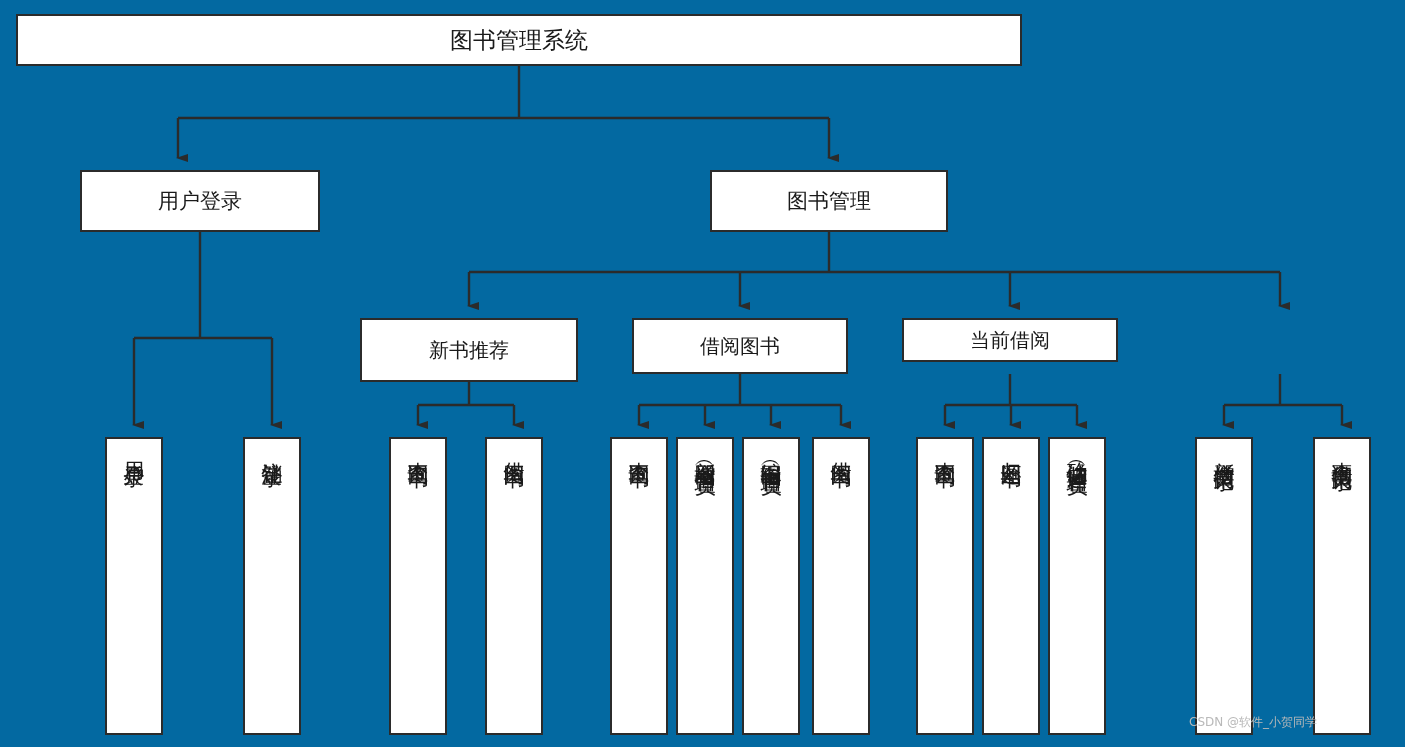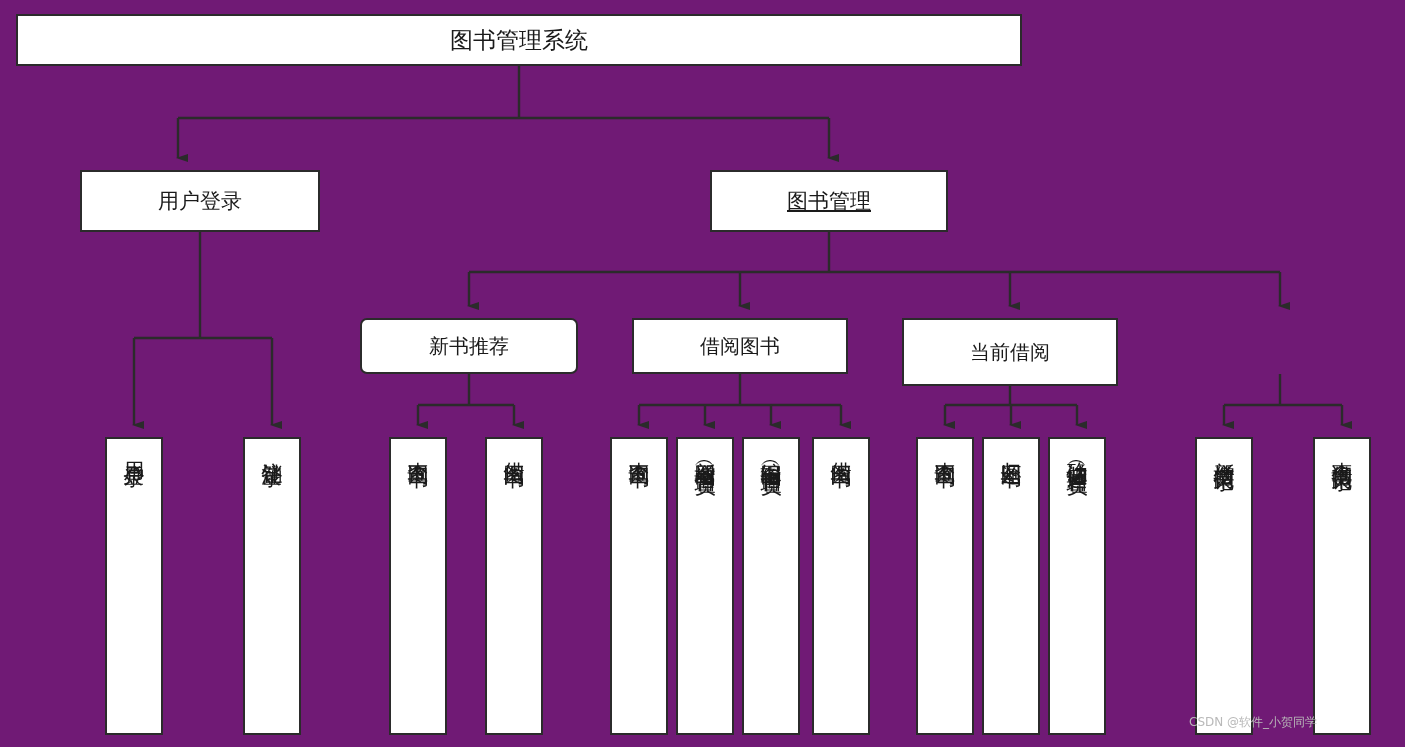--- a/index.html
+++ b/index.html
@@ -4,21 +4,21 @@
 <style>
   html, body {
     margin: 0;
     padding: 0;
     background: #ffffff;
   }
   #canvas {
     position: relative;
     width: 1405px;
     height: 747px;
-    background: #701a75;
+    background: #0369a1;
     font-family: "DejaVu Sans", "Liberation Sans", sans-serif;
     overflow: hidden;
   }
   svg.wires {
     position: absolute;
     left: 0;
     top: 0;
     width: 1405px;
     height: 747px;
     pointer-events: none;
@@ -121,33 +121,33 @@
   </svg>
 
   <div class="node root" style="left:16px; top:14px; width:1006px; height:52px;">
     <span>图书管理系统</span>
   </div>
 
   <div class="node lvl1" style="left:80px; top:170px; width:240px; height:62px;">
     <span>用户登录</span>
   </div>
 
-  <div class="node lvl1" style="left:710px; top:170px; width:238px; height:62px;text-decoration:underline;">
+  <div class="node lvl1" style="left:710px; top:170px; width:238px; height:62px;">
     <span>图书管理</span>
   </div>
 
-  <div class="node lvl2" style="left:360px; top:318px; width:218px; height:56px;border-radius:7px;">
+  <div class="node lvl2" style="left:360px; top:318px; width:218px; height:64px;">
     <span>新书推荐</span>
   </div>
 
   <div class="node lvl2" style="left:632px; top:318px; width:216px; height:56px;">
     <span>借阅图书</span>
   </div>
 
-  <div class="node lvl2" style="left:902px; top:318px; width:216px; height:68px;">
+  <div class="node lvl2" style="left:902px; top:318px; width:216px; height:44px;">
     <span>当前借阅</span>
   </div>
 
 
   <div class="node leaf" style="left:105px; top:437px; width:58px; height:298px;">
     <span class="vtext">用户登录</span>
   </div>
 
   <div class="node leaf" style="left:243px; top:437px; width:58px; height:298px;">
     <span class="vtext">注销登录</span>

